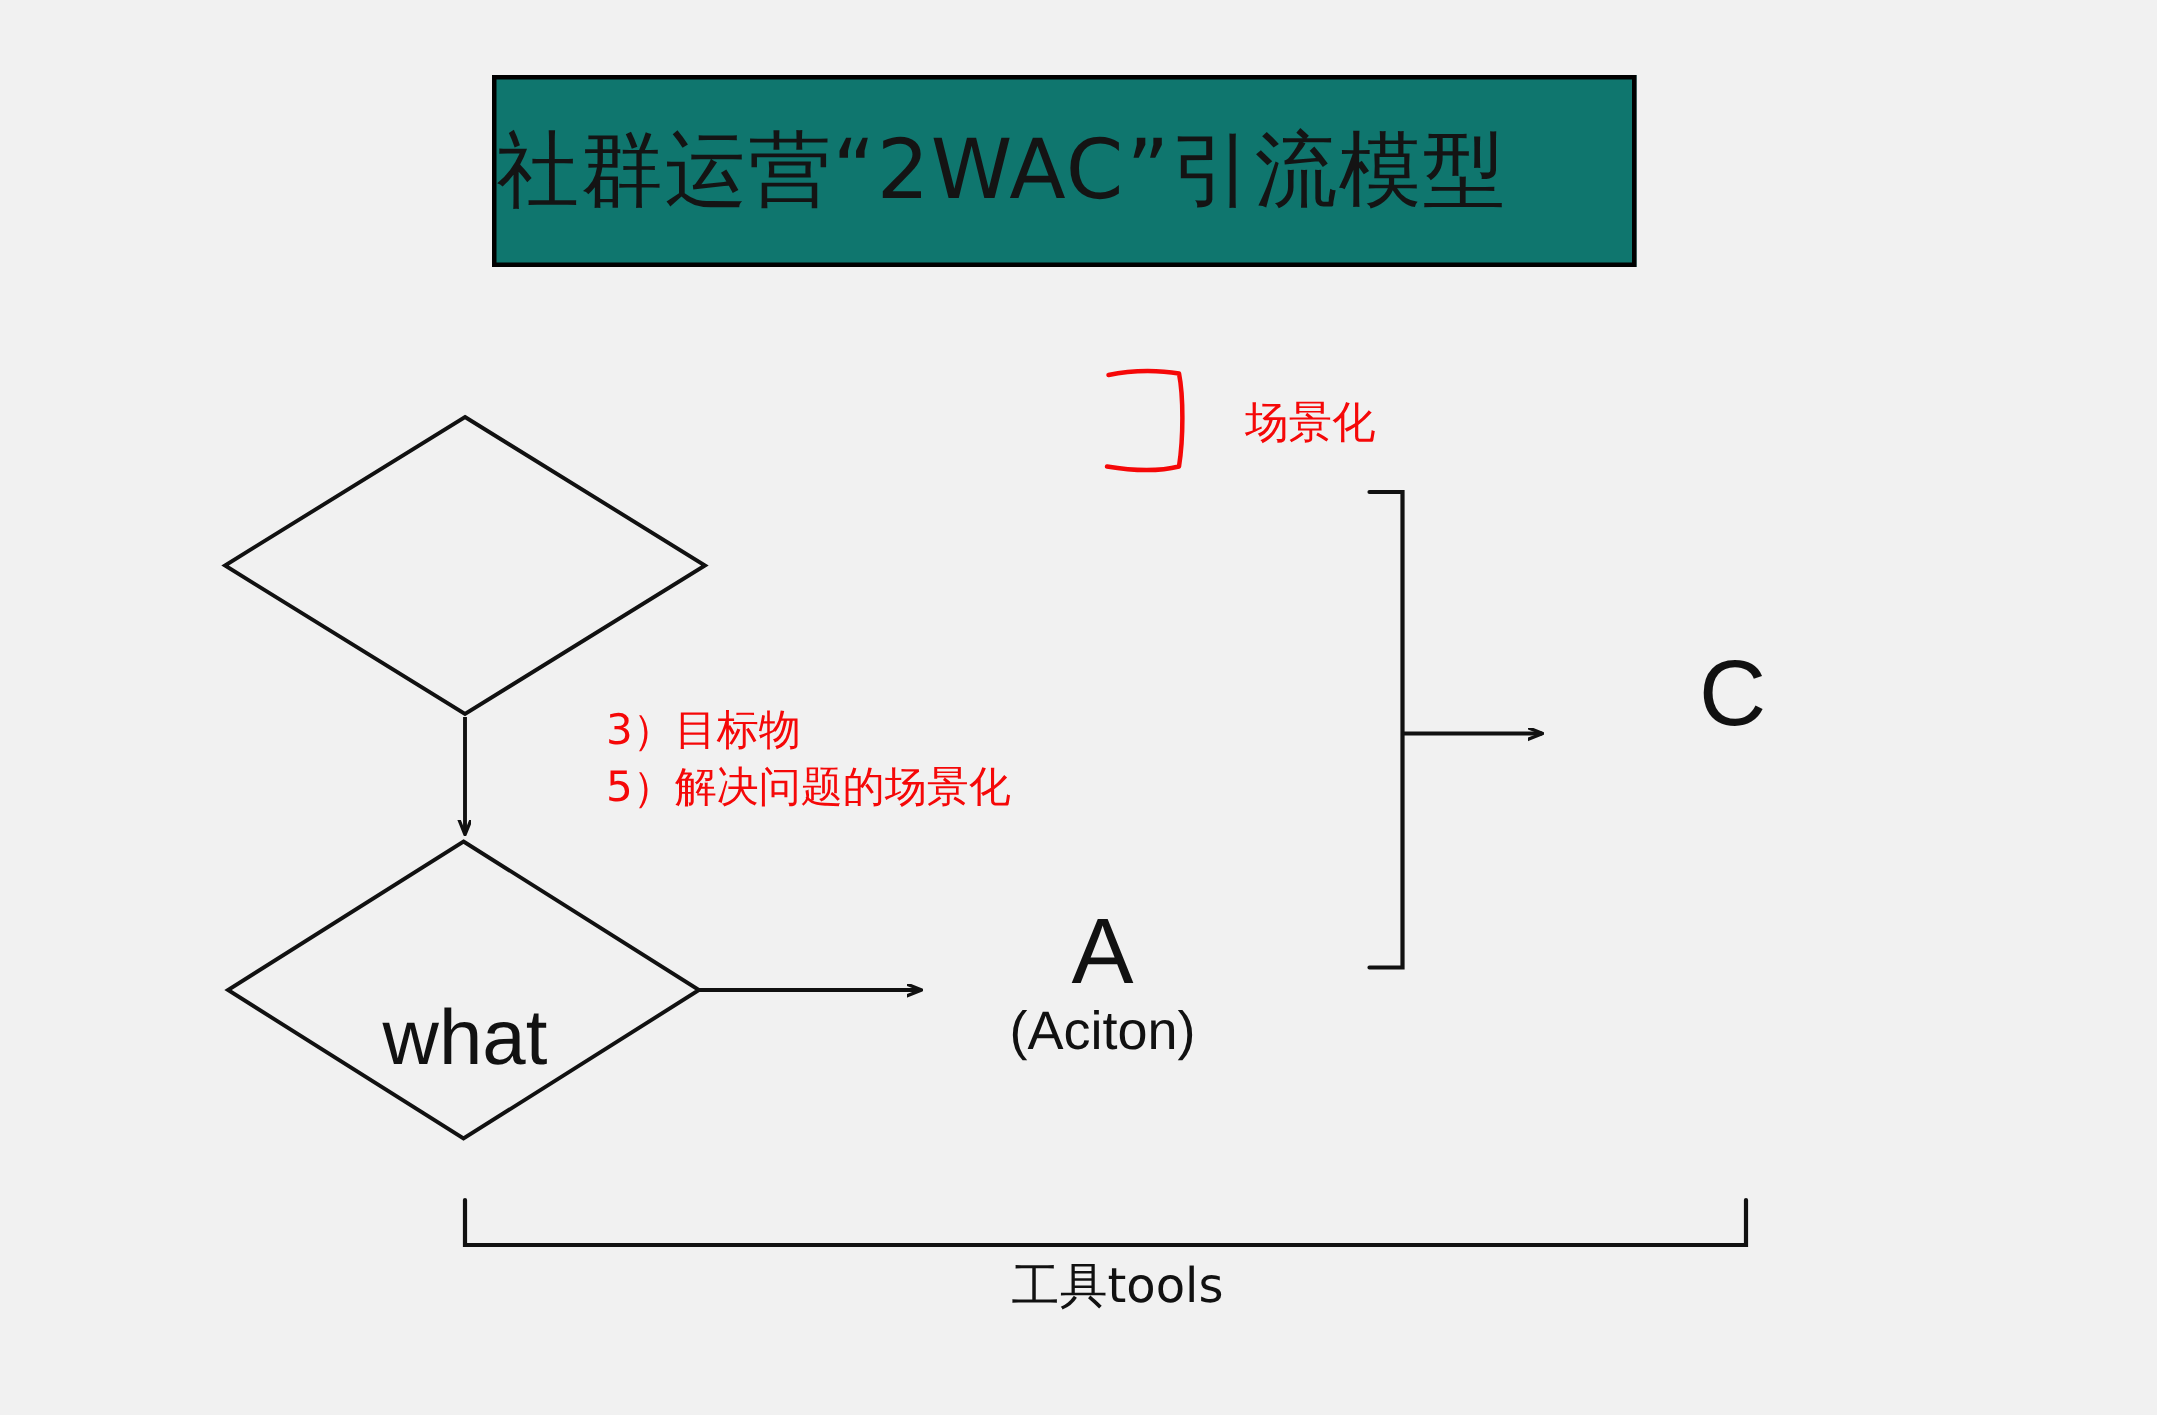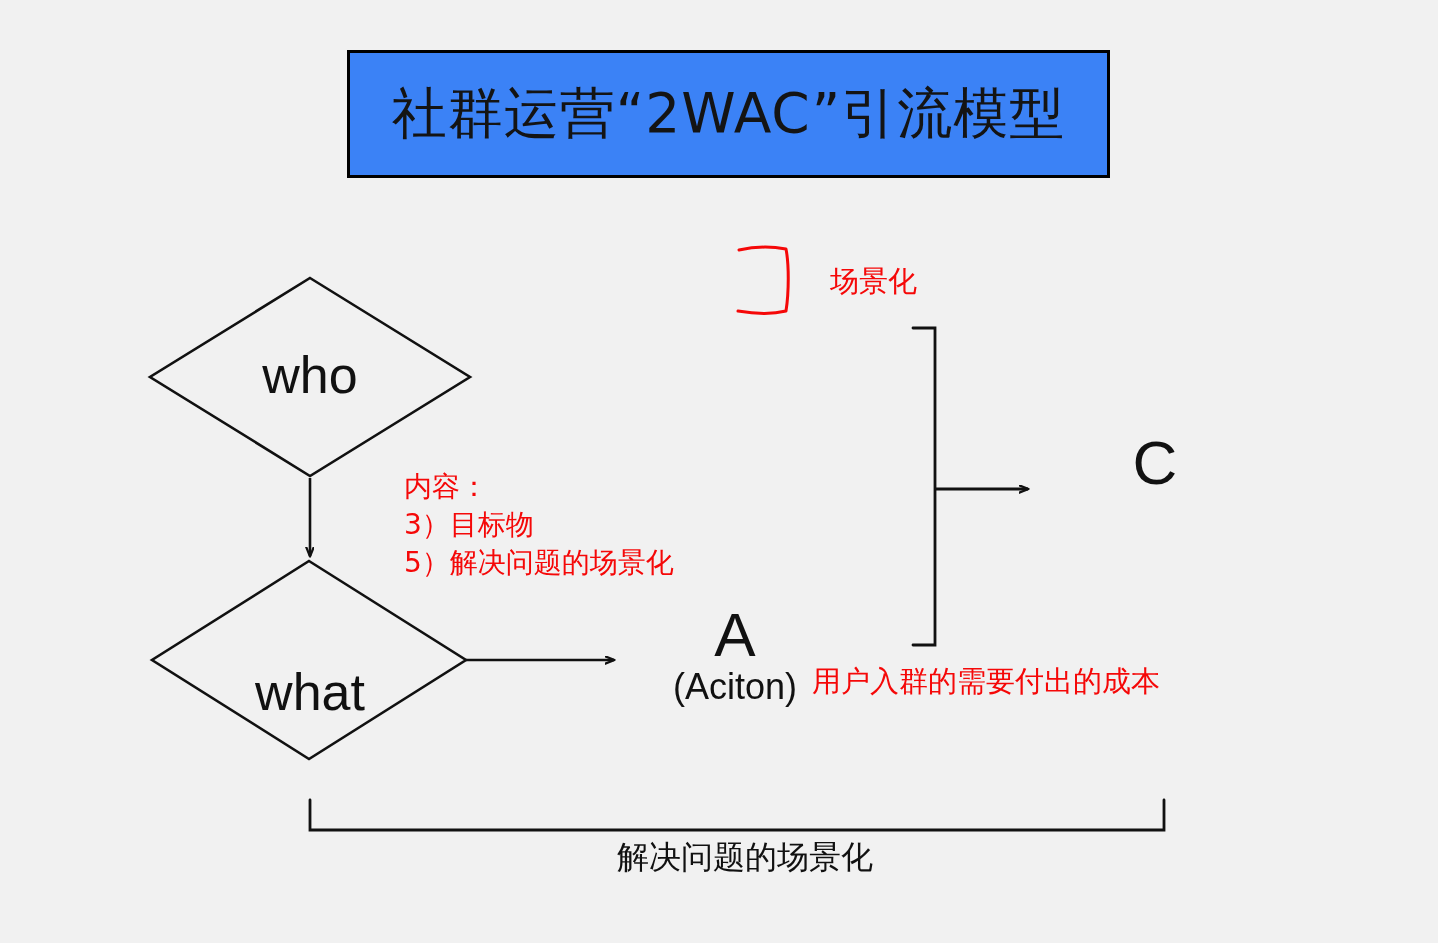--- a/index.html
+++ b/index.html
@@ -23,30 +23,29 @@
     position: absolute;
     left: 0;
     top: 0;
     width: 1438px;
     height: 943px;
   }
 
   
   .title-box {
     position: absolute;
-    left: 347px;
+    left: 328px;
     top: 50px;
     width: 763px;
     height: 128px;
     border: 3px solid #000;
     box-sizing: border-box;
     display: flex;
     align-items: center;
-    justify-content: center;
-    background: #3b82f6;
+    background: #0f766e;
   }
   .title-text {
     font-size: 55px;
     color: #141414;
     letter-spacing: 1px;
     font-family: "DejaVu Sans", "Liberation Sans", sans-serif;
     white-space: nowrap;
   }
 
   
@@ -167,38 +166,35 @@
 
     <path d="M310,800 L310,830 L1164,830 L1164,800" fill="none" stroke="#111" stroke-width="2.8" stroke-linecap="round" stroke-linejoin="miter"></path>
 
     <path d="M739,250 C757,246 775,247 786,249 C789,264 789,292 786,311 C774,314 756,314 738,311" fill="none" stroke="#f50808" stroke-width="3" stroke-linecap="round" stroke-linejoin="round"></path>
   </svg>
 
   <div class="title-box">
     <div class="title-text">社群运营“2WAC”引流模型</div>
   </div>
 
-  <div class="node-label" id="who-label">who</div>
   <div class="node-label" id="what-label">what</div>
 
   <div class="letter-block" id="block-a">
     <span class="letter-main">A</span>
     <span class="letter-sub">(Aciton)</span>
   </div>
 
   <div class="letter-block" id="block-c">
     <span class="letter-main">C</span>
   </div>
 
 
   <div class="red-note" id="note-scene">场景化</div>
 
   <div class="red-note" id="note-what">
-    <div>内容：</div>
     <div>3）目标物</div>
     <div>5）解决问题的场景化</div>
   </div>
 
-  <div class="red-note" id="note-cost">用户入群的需要付出的成本</div>
-
-  <div id="tools-label">解决问题的场景化</div>
+
+  <div id="tools-label">工具tools</div>
 
 </div>
 
 </body></html>

